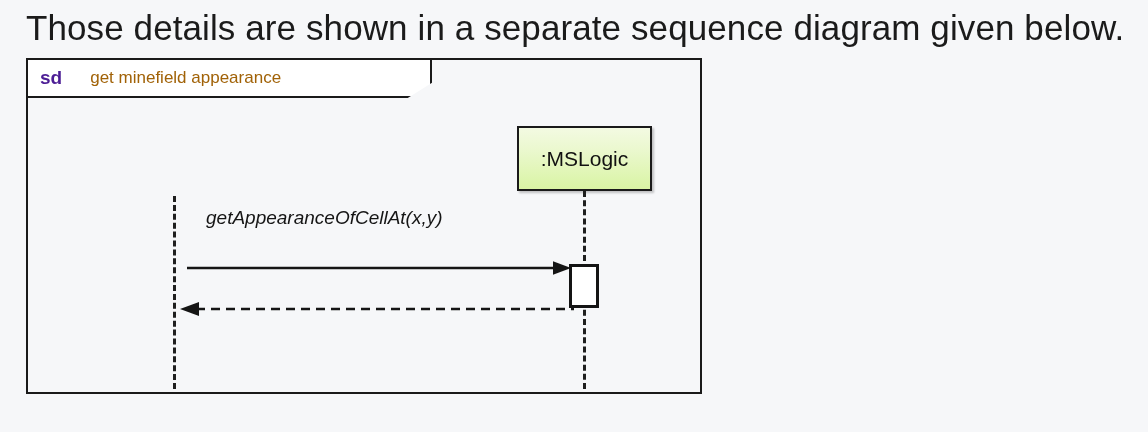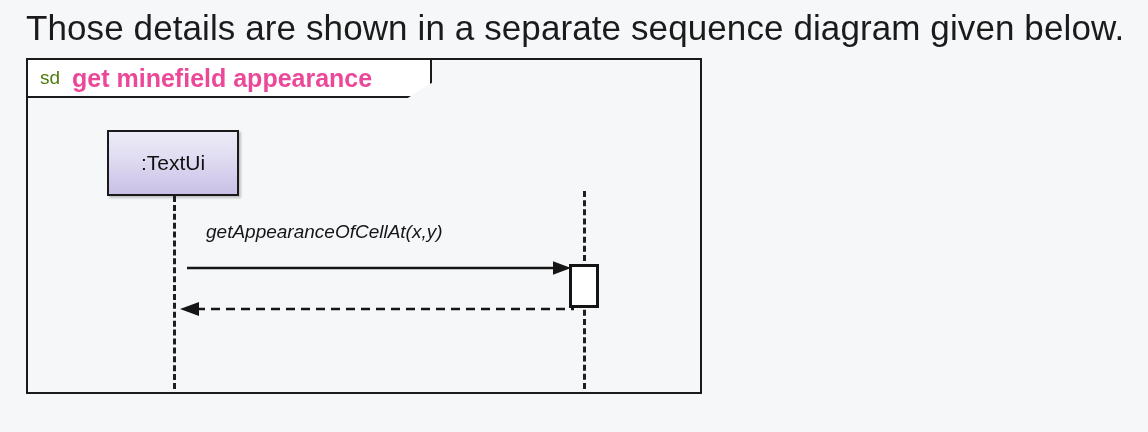--- a/index.html
+++ b/index.html
@@ -52,28 +52,28 @@
     border-bottom: 2px solid #1a1a1a;
     box-sizing: border-box;
     display: flex;
     align-items: center;
     padding-left: 12px;
     
     clip-path: polygon(0 0, 100% 0, 100% 60%, 94% 100%, 0 100%);
   }
   #frame-tab .kw {
     font-size: 19px;
+    font-weight: bold;
+    color: #4c1d95;
+    margin-right: 28px;
+  }
+  #frame-tab .nm {
+    font-size: 17px;
     font-weight: normal;
-    color: #4d7c0f;
-    margin-right: 12px;
-  }
-  #frame-tab .nm {
-    font-size: 25px;
-    font-weight: bold;
-    color: #ec4899;
+    color: #a16207;
     white-space: nowrap;
   }
 
   
   .lifeline-box {
     position: absolute;
     border: 2px solid #1a1a1a;
     box-sizing: border-box;
     display: flex;
     align-items: center;
@@ -129,21 +129,21 @@
   
   .msg-label {
     position: absolute;
     font-size: 19px;
     font-style: italic;
     color: #151515;
     white-space: nowrap;
   }
   #label-call {
     left: 178px;  
-    top: 161px;
+    top: 147px;
   }
   #label-return {
     left: 224px;  
     top: 272px;
   }
 
   .msg-arrow {
     position: absolute;
     height: 14px;
   }
@@ -167,24 +167,24 @@
 
 <div id="caption">Those details are shown in a separate sequence diagram given below.</div>
 
 <div id="sd-frame">
 
   <div id="frame-tab">
     <span class="kw">sd</span>
     <span class="nm">get minefield appearance</span>
   </div>
 
-  <div class="lifeline-box" id="box-textui">
-    <span>:TextUi</span>
-  </div>
-
+
+  <div class="lifeline-box" id="box-mslogic">
+    <span>:MSLogic</span>
+  </div>
 
   <div class="lifeline" id="lifeline-textui"></div>
   <div class="lifeline" id="lifeline-mslogic"></div>
 
   <div id="activation"></div>
 
   <div class="msg-label" id="label-call">getAppearanceOfCellAt(x,y)</div>
 
   <div class="msg-arrow" id="arrow-call">
     <svg width="384" height="14" viewBox="0 0 384 14">

